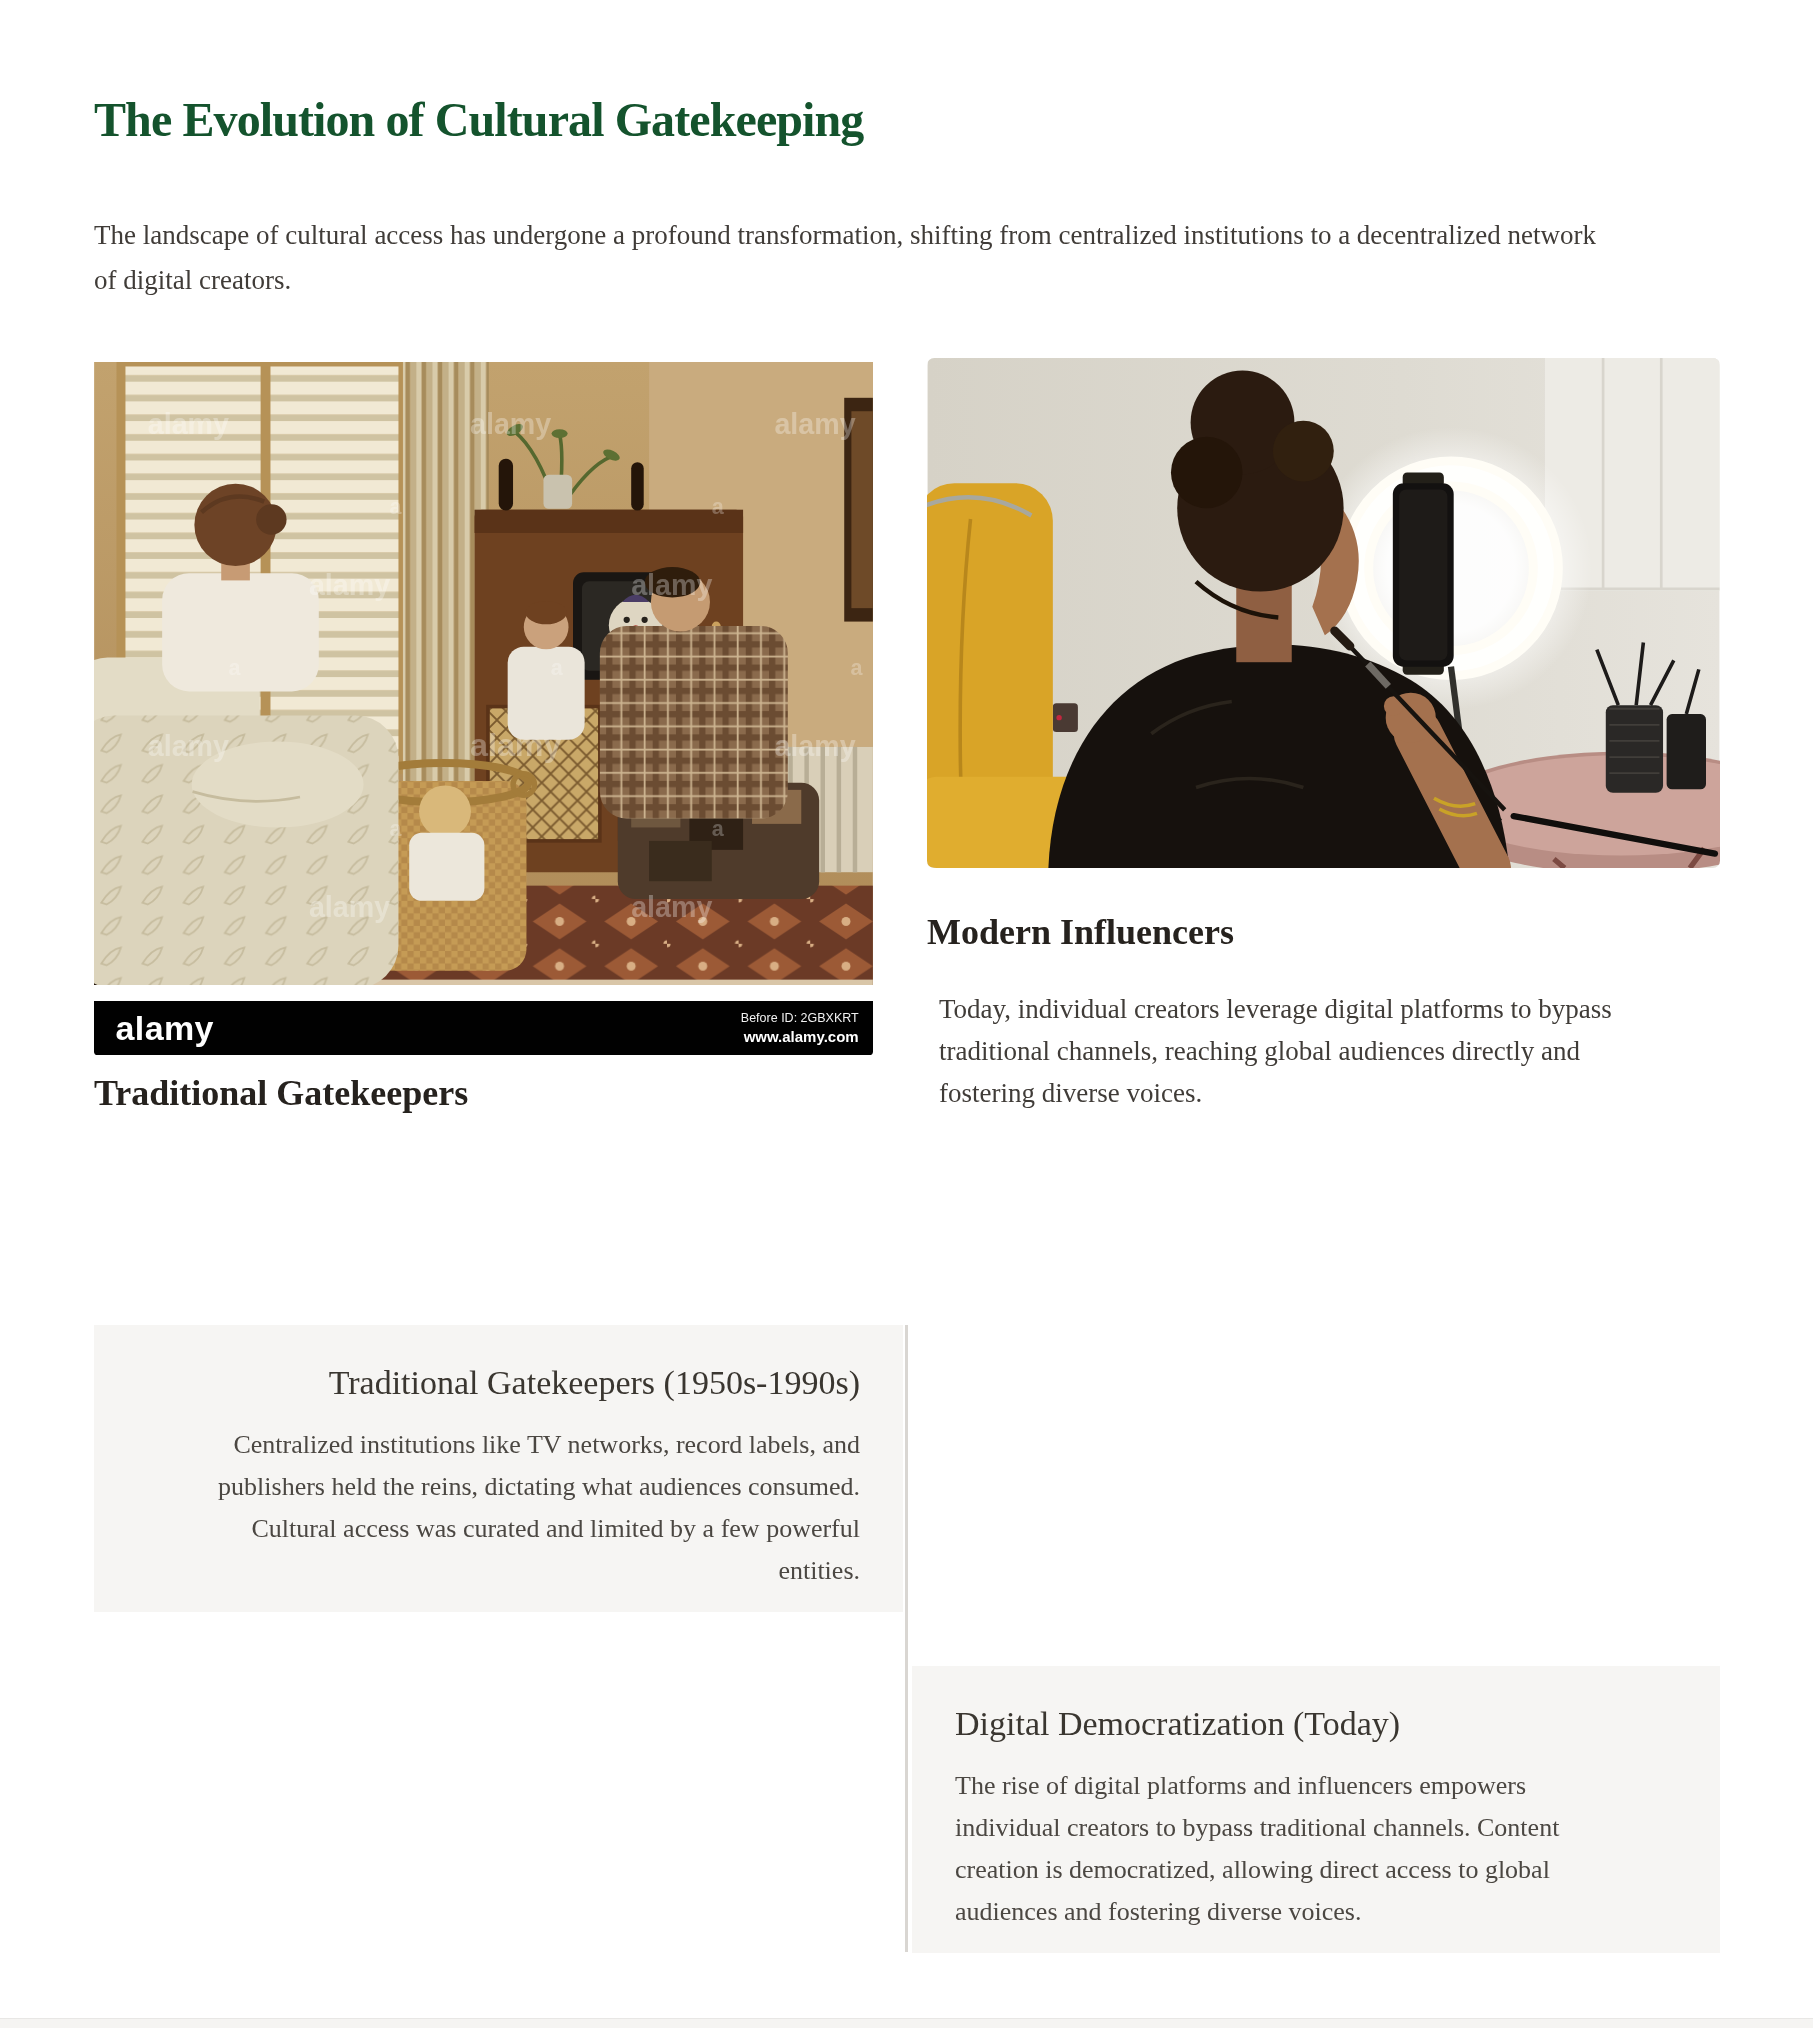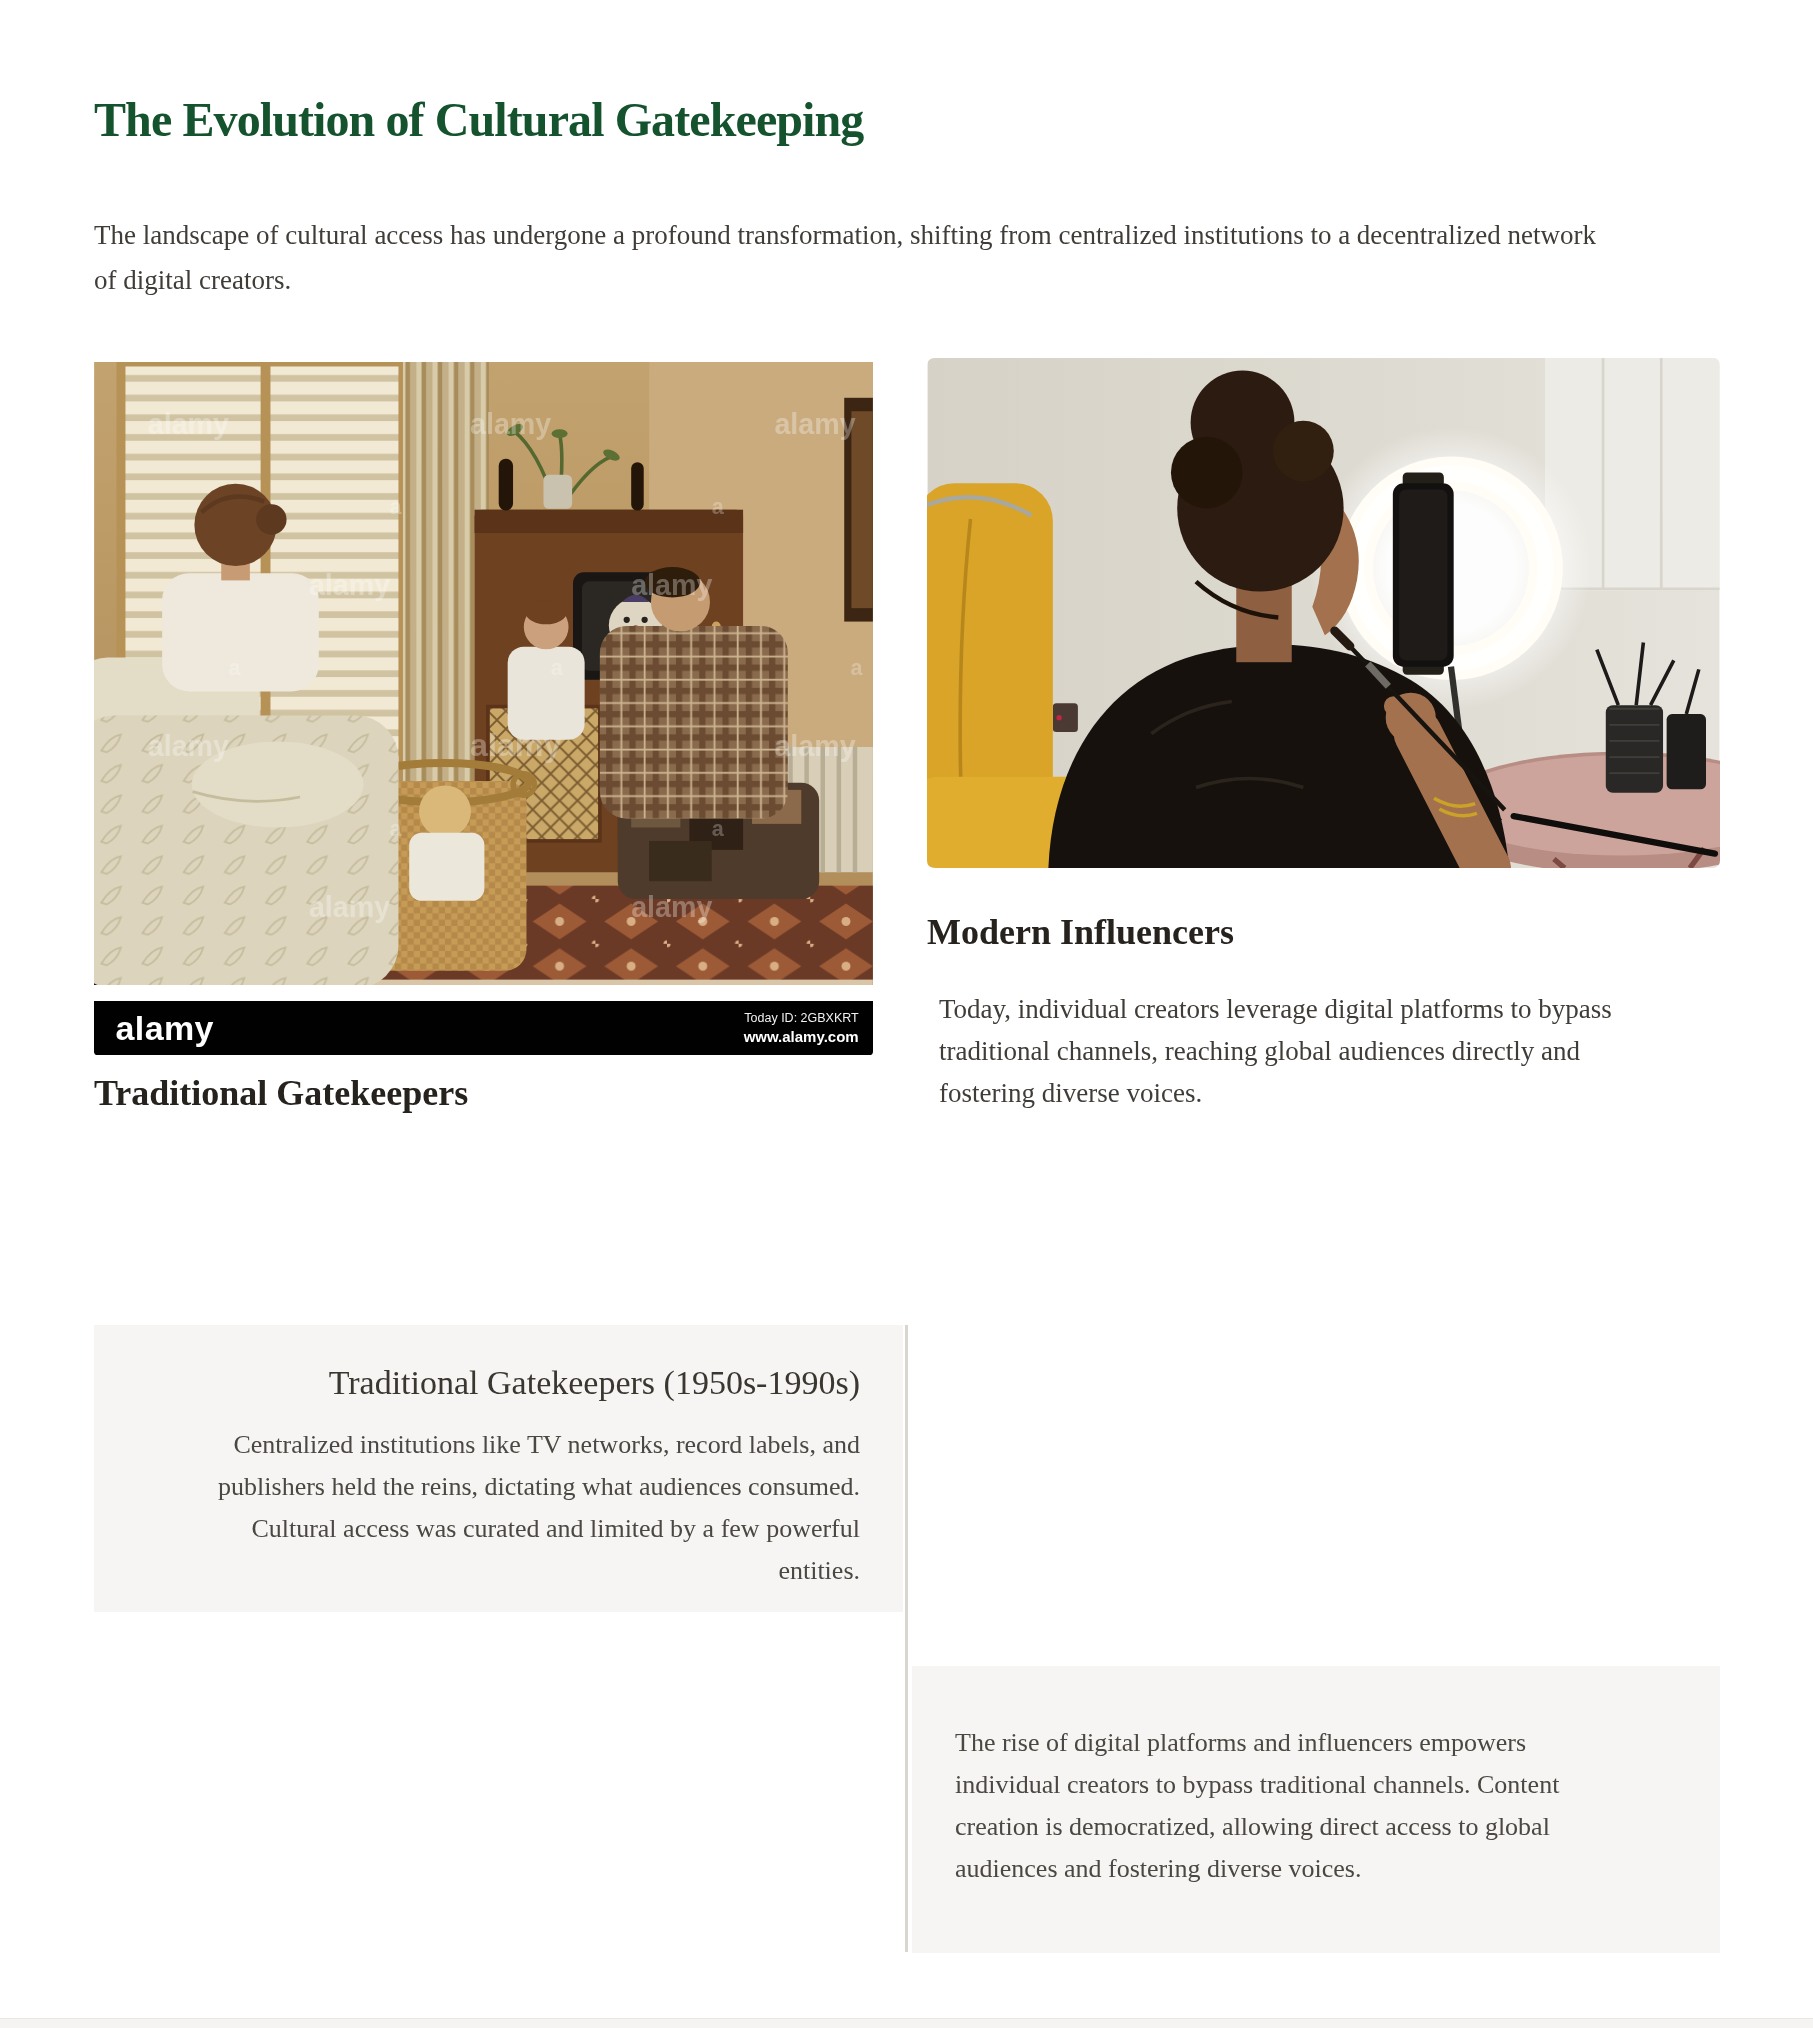--- a/index.html
+++ b/index.html
@@ -224,21 +224,21 @@
         <text class="wm-a" x="510" y="350" font-size="24">a</text>
         <text class="wm-a" x="845" y="350" font-size="24">a</text>
         <text class="wm-a" x="330" y="530" font-size="24">a</text>
         <text class="wm-a" x="690" y="530" font-size="24">a</text>
       </g>
     </svg>
 
     <div class="alamy-bar">
       <span class="alamy-logo">alamy</span>
       <span class="alamy-meta">
-        <span class="alamy-id" style="display:block;">Today ID: 2GBXKRT</span>
+        <span class="alamy-id" style="display:block;">Before ID: 2GBXKRT</span>
         <span class="alamy-url" style="display:block;">www.alamy.com</span>
       </span>
     </div>
   </figure>
 
   <figure class="figure fig-right" style="margin:0;">
     <svg class="photo" width="793" height="510" viewBox="0 0 885 570">
       <defs>
         <linearGradient id="wallR" x1="0" y1="0" x2="1" y2="0">
           <stop offset="0" stop-color="#d6d2c7"></stop>
@@ -334,18 +334,19 @@
   <h2 class="col-heading h-left">Traditional Gatekeepers</h2>
 
   <div class="tl-line"></div>
 
   <section class="tl-card card-left">
     <h3 class="card-heading">Traditional Gatekeepers (1950s-1990s)</h3>
     <p class="card-body">Centralized institutions like TV networks, record labels, and publishers held the reins, dictating what audiences consumed. Cultural access was curated and limited by a few powerful entities.</p>
   </section>
 
   <section class="tl-card card-right">
+    <h3 class="card-heading">Digital Democratization (Today)</h3>
     <p class="card-body">The rise of digital platforms and influencers empowers individual creators to bypass traditional channels. Content creation is democratized, allowing direct access to global audiences and fostering diverse voices.</p>
   </section>
 
   <div class="bottom-band"></div>
 </div>
 
 
 </body></html>

